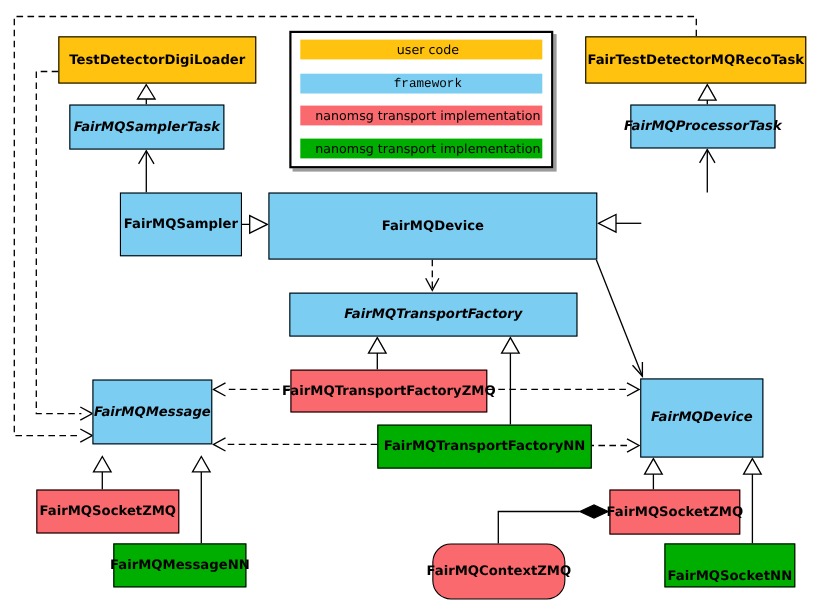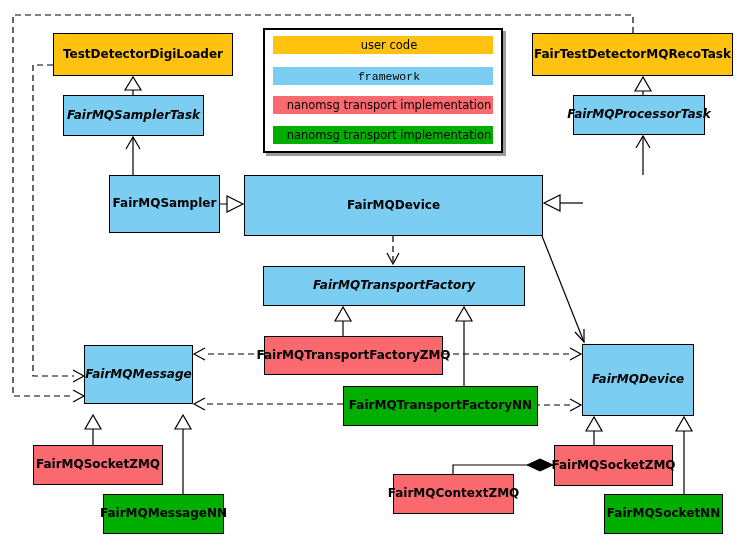--- a/index.html
+++ b/index.html
@@ -191,23 +191,23 @@
   </div>
   <div class="node cat-framework abstract" style="left:582px;top:344px;width:112px;height:72px;">
     <span>FairMQDevice</span>
   </div>
   <div class="node cat-zeromq" style="left:33px;top:445px;width:130px;height:40px;">
     <span>FairMQSocketZMQ</span>
   </div>
   <div class="node cat-nanomsg" style="left:103px;top:494px;width:121px;height:40px;">
     <span>FairMQMessageNN</span>
   </div>
-  <div class="node cat-zeromq" style="left:393px;top:474px;width:121px;height:40px;">
+  <div class="node cat-zeromq" style="left:393px;top:494px;width:121px;height:51px;border-radius:17px;">
     <span>FairMQContextZMQ</span>
   </div>
   <div class="node cat-zeromq" style="left:554px;top:445px;width:119px;height:41px;">
     <span>FairMQSocketZMQ</span>
   </div>
-  <div class="node cat-nanomsg" style="left:604px;top:494px;width:119px;height:40px;">
+  <div class="node cat-nanomsg" style="left:604px;top:494px;width:119px;height:40px;align-items:flex-end;">
     <span>FairMQSocketNN</span>
   </div>
 
 </div>
 
 </body></html>

